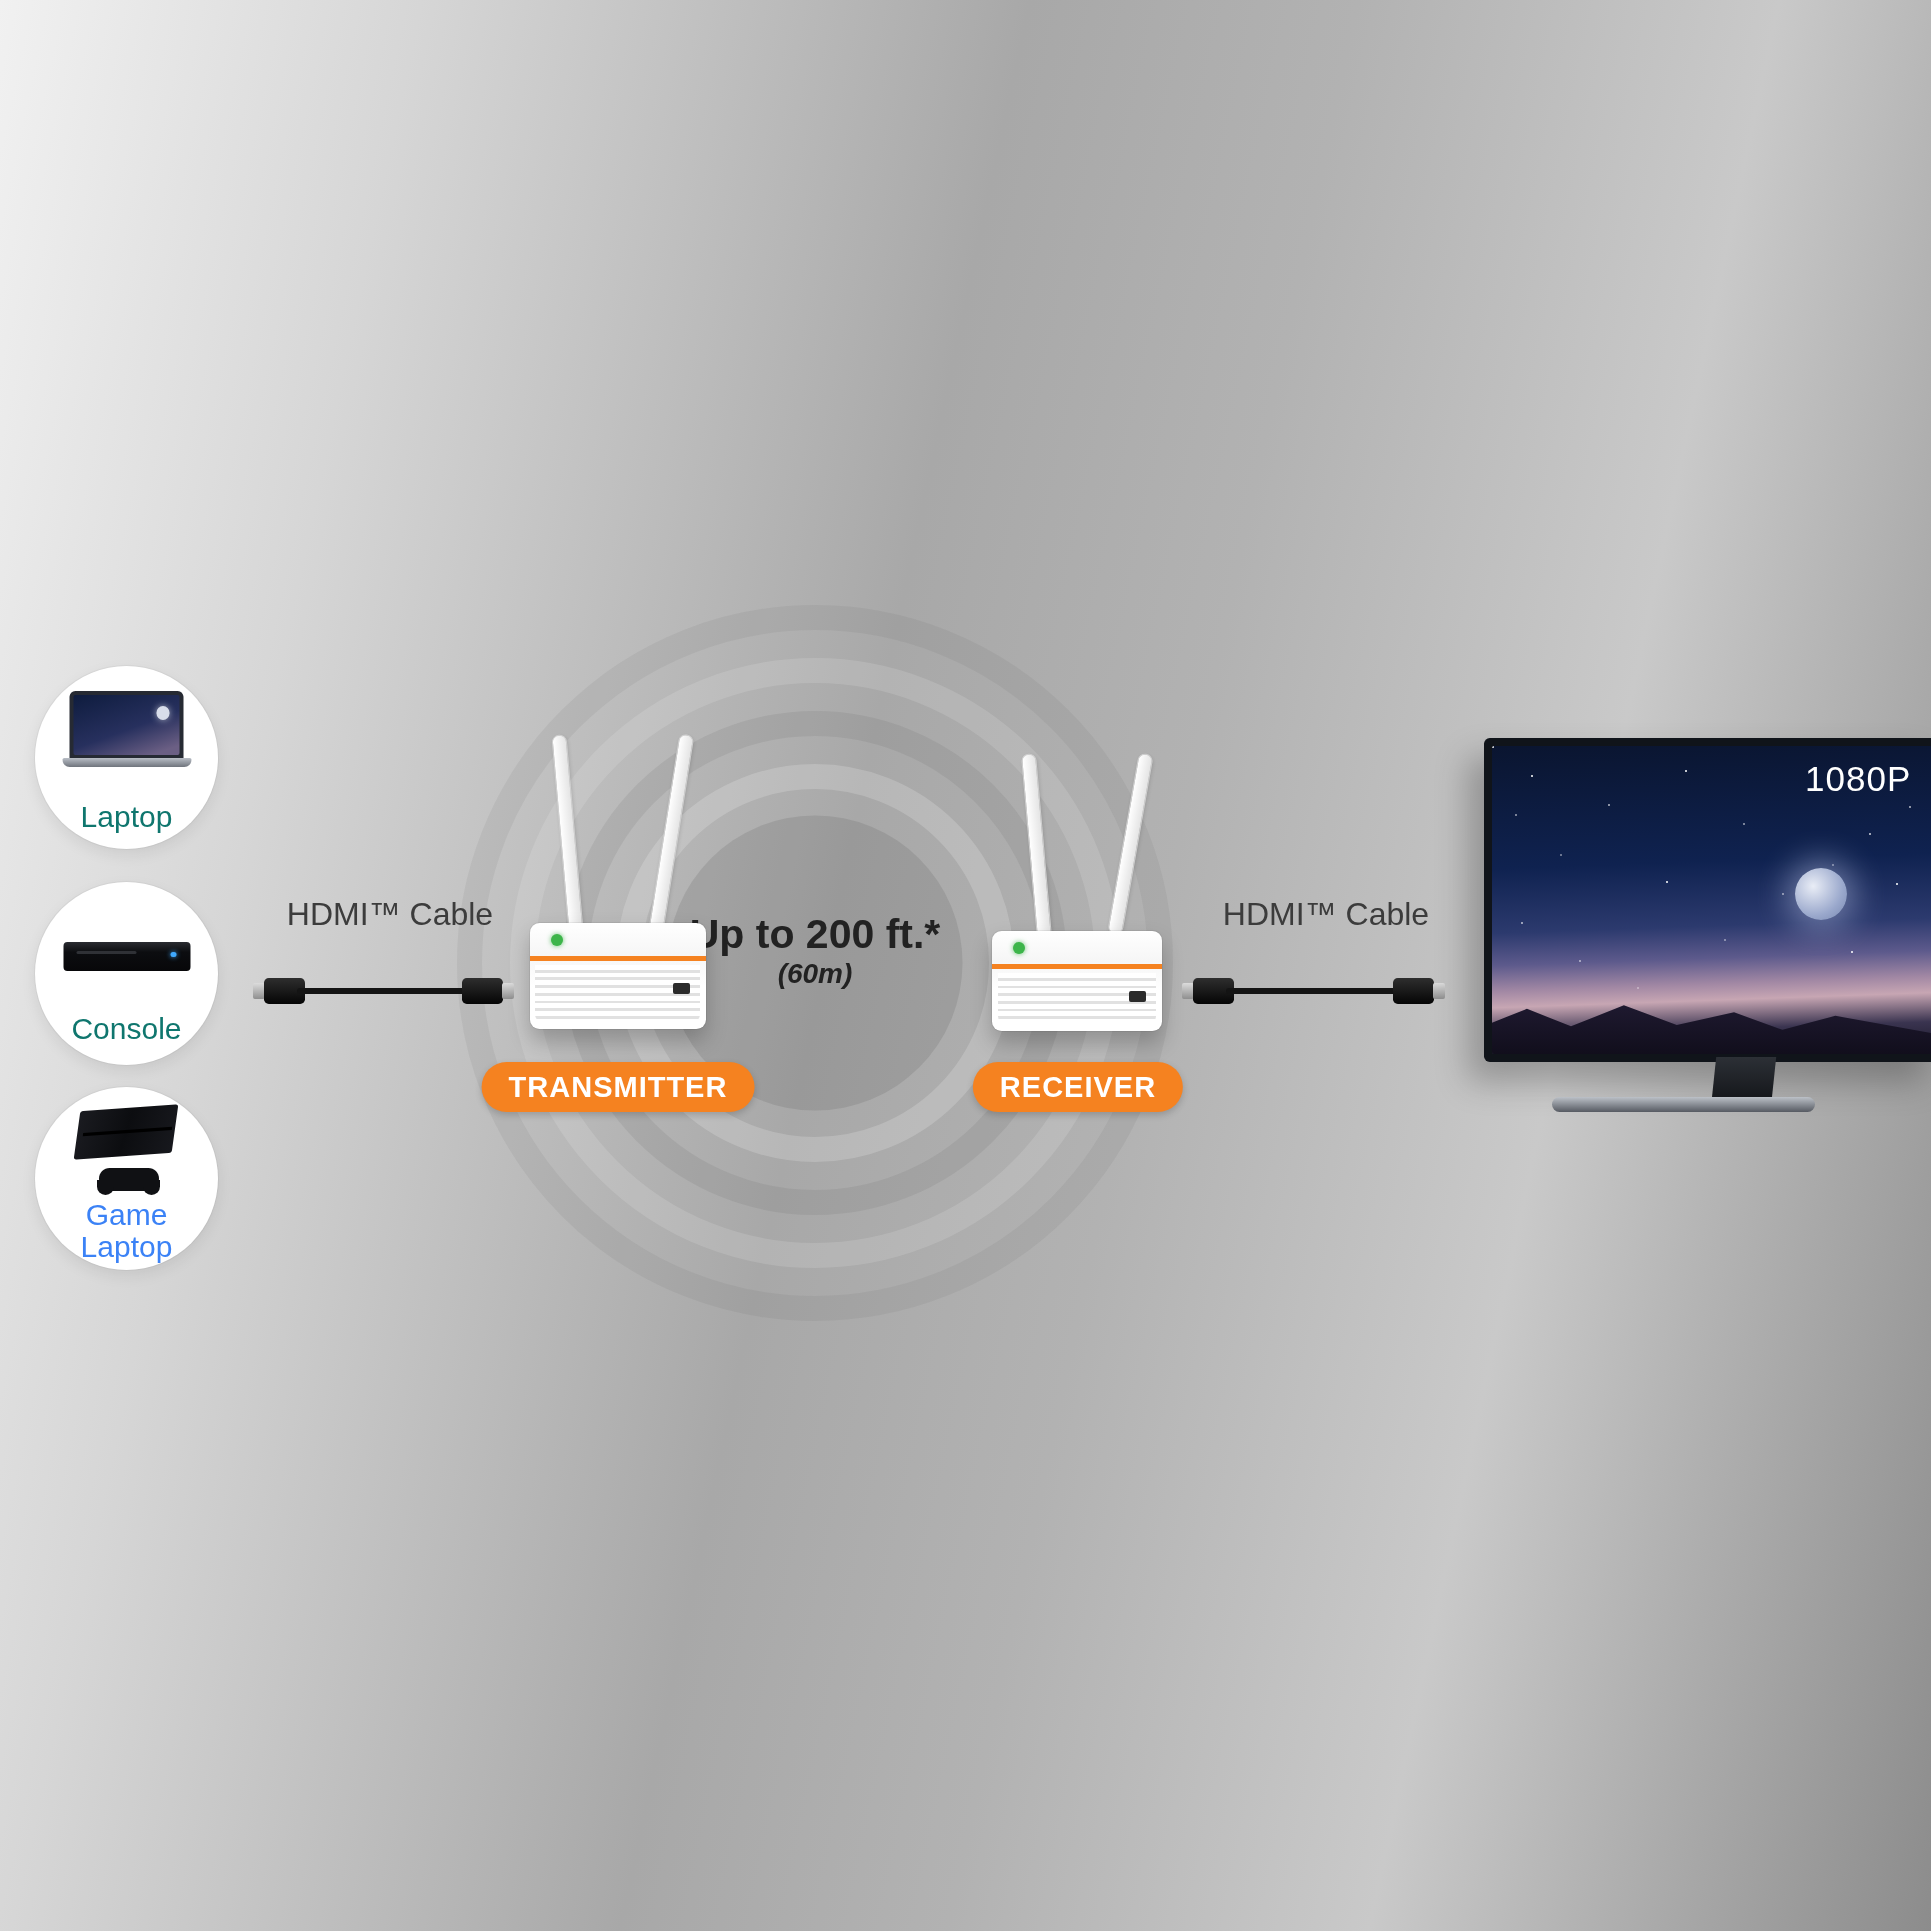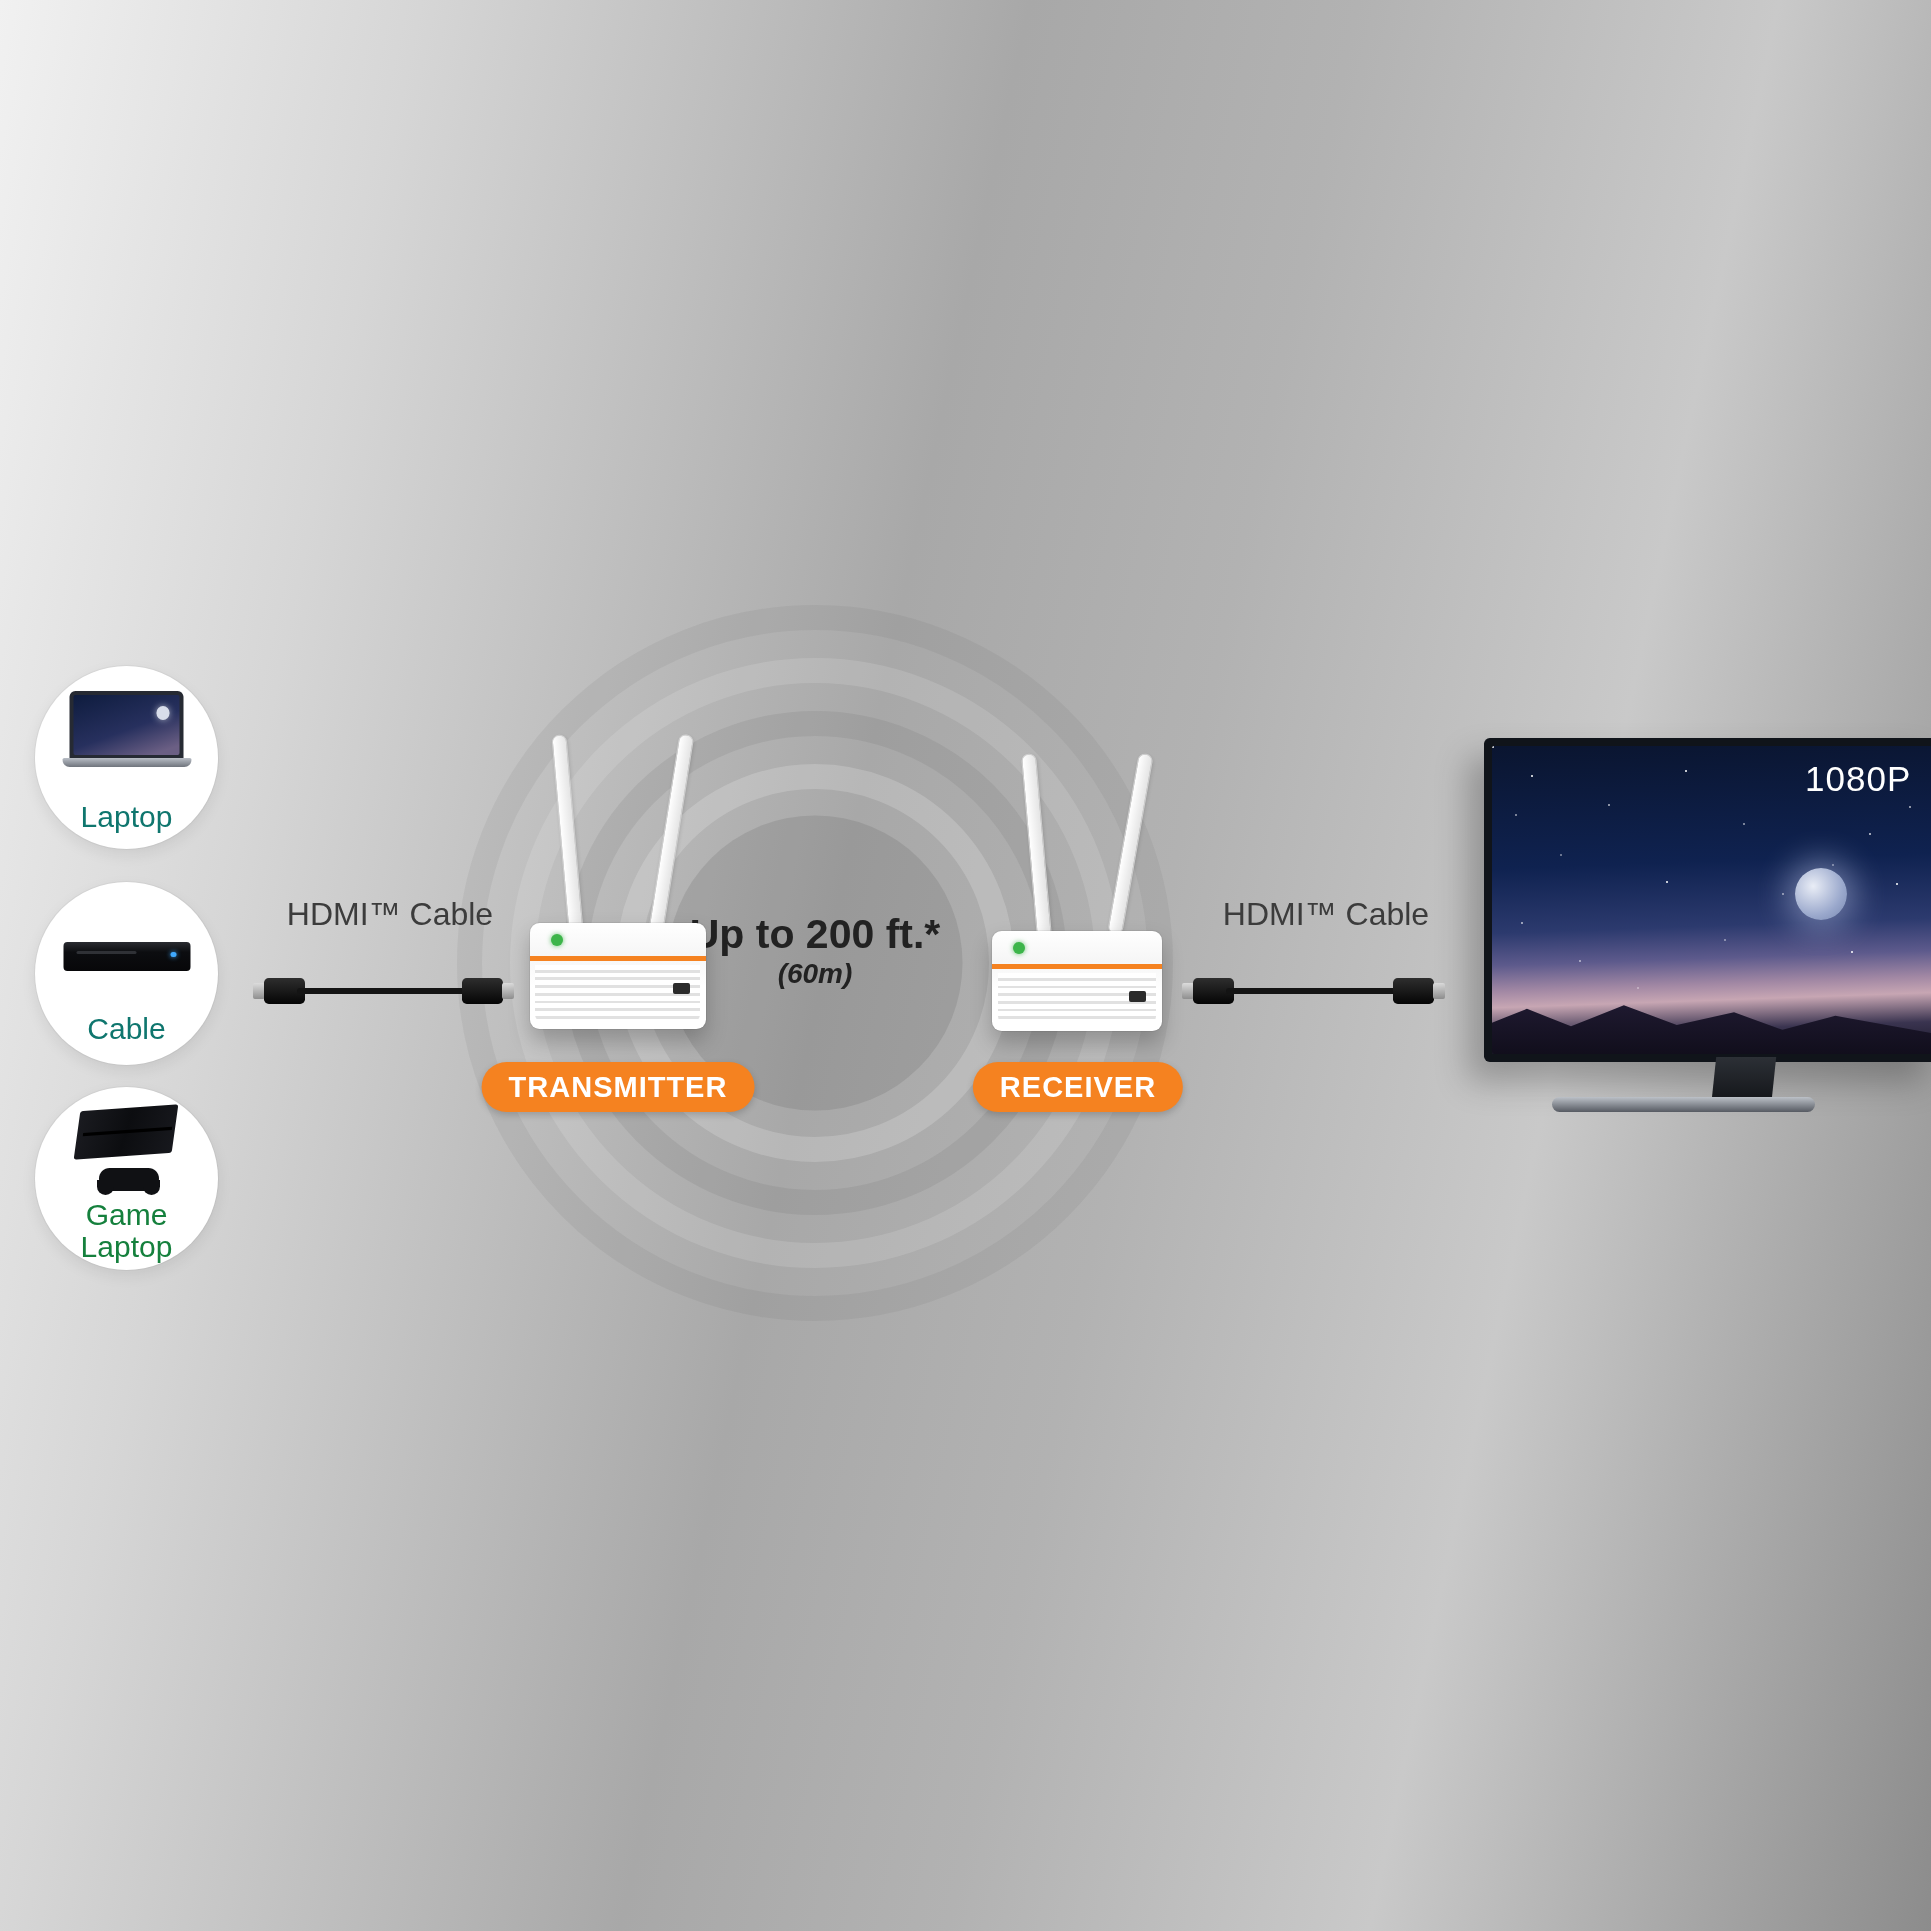--- a/index.html
+++ b/index.html
@@ -27,21 +27,21 @@
 
   
   .source-circle { position:absolute; left:35px; width:183px; height:183px; border-radius:50%;
                    background:#fff; box-shadow:0 0 0 1px rgba(0,0,0,.04), 0 5.8px 15.4px rgba(0,0,0,.08);
                    z-index:4; overflow:hidden; }
   .c1 { top:666px; } .c2 { top:882px; } .c3 { top:1087px; }
   .source-label { position:absolute; left:0; right:0; text-align:center; font-size:30px; color:#0f766e; }
   .c1 .source-label { bottom:15.4px; }
   .c2 .source-label { bottom:19.3px; }
   .c3 .label-wrap { position:absolute; left:0; right:0; bottom:7.7px; text-align:center;
-                    font-size:30px; color:#15803d; line-height:1.05; }
+                    font-size:30px; color:#3b82f6; line-height:1.05; }
 
   
   .laptop-icon { position:absolute; left:50%; top:25px; transform:translateX(-50%); width:129px; }
   .lap-screen { width:114px; height:68px; background:#262a33; border-radius:5.8px 5.8px 0 0; padding:3.9px; margin:0 auto; }
   .lap-display { width:100%; height:100%; border-radius:1.9px; position:relative; overflow:hidden;
                  background:linear-gradient(160deg,#0e1c3e 0%,#27305e 55%,#6b5f84 90%); }
   .lap-moon { position:absolute; right:9.7px; top:11.6px; width:13.5px; height:13.5px; border-radius:50%;
               background:#d8ddea; box-shadow:0 0 7.7px rgba(255,255,255,.6); }
   .lap-base { width:129px; height:8.7px; background:linear-gradient(180deg,#b9bec6,#6f747c);
               border-radius:1.9px 1.9px 7.7px 7.7px; margin-top:-1px; }
@@ -171,21 +171,21 @@
     <div class="source-label">Laptop</div>
   </div>
 
   <div class="source-circle c2">
     <div class="player-icon">
       <div class="pl-body">
         <div class="pl-slot"></div>
         <div class="pl-led"></div>
       </div>
     </div>
-    <div class="source-label">Cable</div>
+    <div class="source-label">Console</div>
   </div>
 
   <div class="source-circle c3">
     <div class="console-icon">
       <div class="ps-body"></div>
       <div class="ps-groove"></div>
       <div class="ps-controller"></div>
     </div>
     <div class="label-wrap">
       <div>Game</div>

